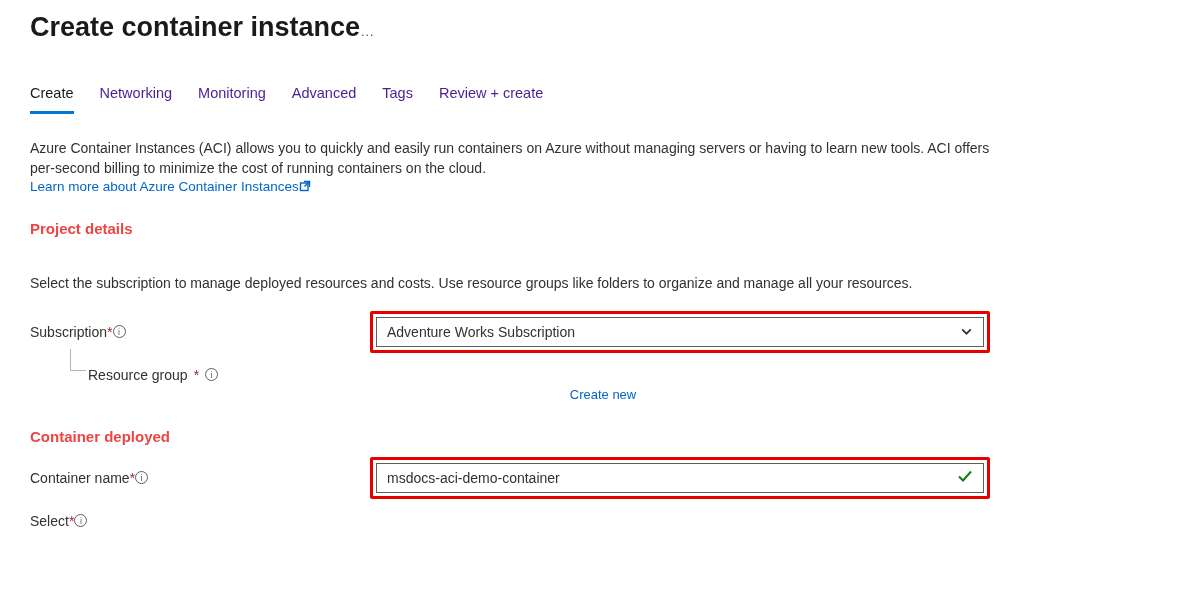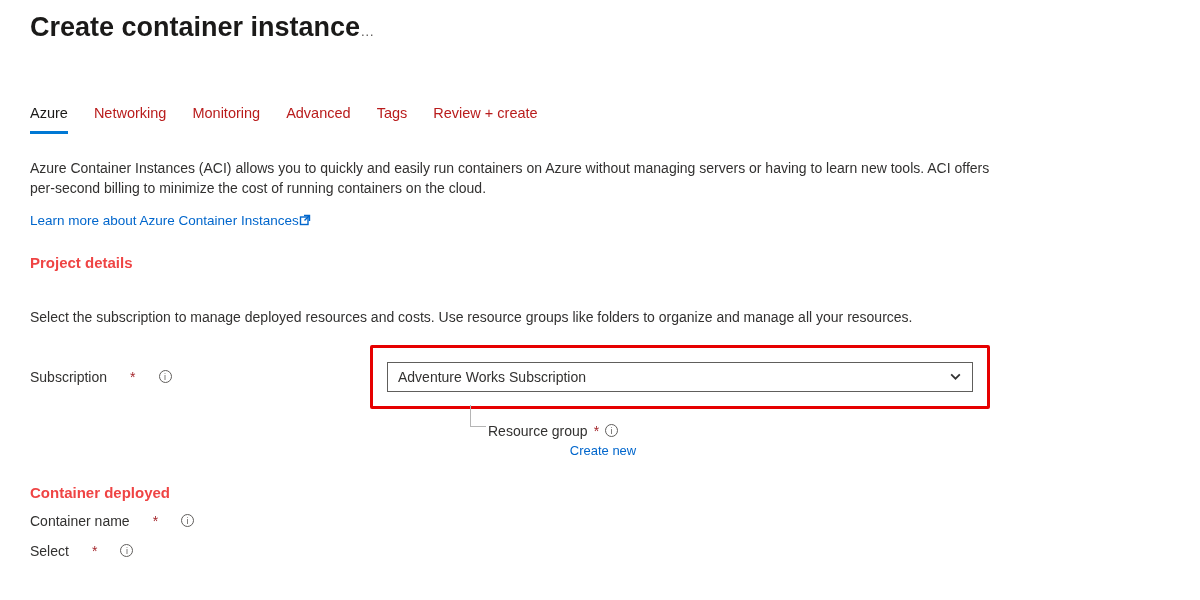--- a/index.html
+++ b/index.html
@@ -6,71 +6,71 @@
     body {
       font-family: "Segoe UI", Arial, sans-serif;
       font-size: 13.5px;
       color: #323130;
       background: #fff;
       width: 1200px;
       height: 600px;
       padding: 12px 30px 0 30px;
       overflow: hidden;
     }
-    .header-row { display: flex; align-items: center; margin-bottom: 62px; }
+    .header-row { display: flex; align-items: center; margin-bottom: 42px; }
     .page-title { font-size: 27px; font-weight: 600; color: #1b1a19; }
     .more { font-size: 14px; color: #605e5c; letter-spacing: 2px; cursor: pointer; padding-top: 6px; }
 
     .tabs { display: flex; gap: 26px; border-bottom: none; margin-bottom: 24px; }
-    .tab { padding-bottom: 10px; font-size: 14.5px; color: #b91c1c; cursor: pointer; }
+    .tab { padding-bottom: 10px; font-size: 14.5px; color: #4c1d95; cursor: pointer; }
     .tab.active { color: #1b1a19; font-weight: 400; border-bottom: 3px solid #0078d4; }
 
     .intro { font-size: 14px; line-height: 1.45; max-width: 960px; color: #323130; }
     .link { color: #0066cc; text-decoration: none; cursor: pointer; }
-    .link-row { display: inline-flex; align-items: center; gap: 0; margin-top: 14px; }
+    .link-row { display: inline-flex; align-items: center; gap: 0; margin-top: 0; }
     .extlink-icon { width: 12px; height: 12px; stroke: #0066cc; fill: none; stroke-width: 1.4; }
 
     .section-h { font-weight: 600; font-size: 15px; margin-top: 26px; margin-bottom: 12px; color: #ef4444; }
     .section-sub { font-size: 14px; line-height: 1.45; max-width: 960px; margin-bottom: 18px; margin-top: 36px; }
 
     .form-row { display: flex; align-items: center; margin-bottom: 14px; }
-    .label-col { width: 340px; display: flex; align-items: center; gap: 23px; font-size: 14px; text-align: center; }
+    .label-col { width: 340px; display: flex; align-items: center; gap: 0; font-size: 14px; text-align: center; }
     .label-col .indent { margin-left: 58px; display: flex; align-items: center; gap: 6px; position: relative; }
     .tree-line { position: absolute; left: -18px; top: -18px; width: 16px; height: 22px; border-left: 1px solid #b5b5b5; border-bottom: 1px solid #b5b5b5; }
     .req { color: #a4262c; }
     .info-icon { width: 13px; height: 13px; border: 1px solid #605e5c; border-radius: 50%; display: inline-flex; align-items: center; justify-content: center; font-size: 9px; color: #605e5c; cursor: default; }
 
     .field-col { flex: 0 0 620px; position: relative; }
-    .highlight { border: 3px solid #e60000; padding: 14px; border-radius: 2px; }
+    .highlight { border: 3px solid #e60000; padding: 3px; border-radius: 2px; }
     .select, .textinput {
       width: 100%; height: 30px; border: 1px solid #605e5c; background: #fff;
       display: flex; align-items: center; justify-content: space-between;
       padding: 0 10px; font-size: 14px; color: #323130; cursor: pointer;
     }
     .textinput { cursor: text; }
     .chev { width: 13px; height: 13px; }
     .chev svg { stroke: #333; stroke-width: 1.6; fill: none; }
     .check svg { stroke: #107c10; stroke-width: 2; fill: none; width: 16px; height: 16px; }
     .below-link { font-size: 13px; color: #0066cc; margin-top: 6px; margin-left: 6px; cursor: pointer; }
 
-    .form-row.rg { margin-bottom: 4px; flex-direction: column; }
+    .form-row.rg { margin-bottom: 4px; }
     .sub-block { margin-bottom: 18px; text-align: center; }
   </style>
 </head>
 <body>
 
 
 
 <div class="header-row">
   <h1 class="page-title">Create container instance</h1>
   <span class="more">…</span>
 </div>
 
 <div class="tabs">
-  <div class="tab active">Azure</div>
+  <div class="tab active">Create</div>
   <div class="tab">Networking</div>
   <div class="tab">Monitoring</div>
   <div class="tab">Advanced</div>
   <div class="tab">Tags</div>
   <div class="tab">Review + create</div>
 </div>
 
 <p class="intro">Azure Container Instances (ACI) allows you to quickly and easily run containers on Azure without managing servers or having to learn new tools. ACI offers per-second billing to minimize the cost of running containers on the cloud.</p>
 <span class="link-row">
   <a class="link">Learn more about Azure Container Instances</a>
@@ -115,20 +115,28 @@
 </div>
 
 <h3 class="section-h">Container deployed</h3>
 
 <div class="form-row">
   <div class="label-col">
     <span>Container name</span>
     <span class="req">*</span>
     <span class="info-icon">i</span>
   </div>
+  <div class="field-col highlight">
+    <div class="textinput">
+      <span>msdocs-aci-demo-container</span>
+      <span class="check"><svg viewBox="0 0 16 16">
+            <path d="M2 8.5l4 4L14 3.5"></path>
+          </svg></span>
+    </div>
+  </div>
 </div>
 
 <div class="form-row">
   <div class="label-col">
     <span>Select</span>
     <span class="req">*</span>
     <span class="info-icon">i</span>
   </div>
 </div>
 

